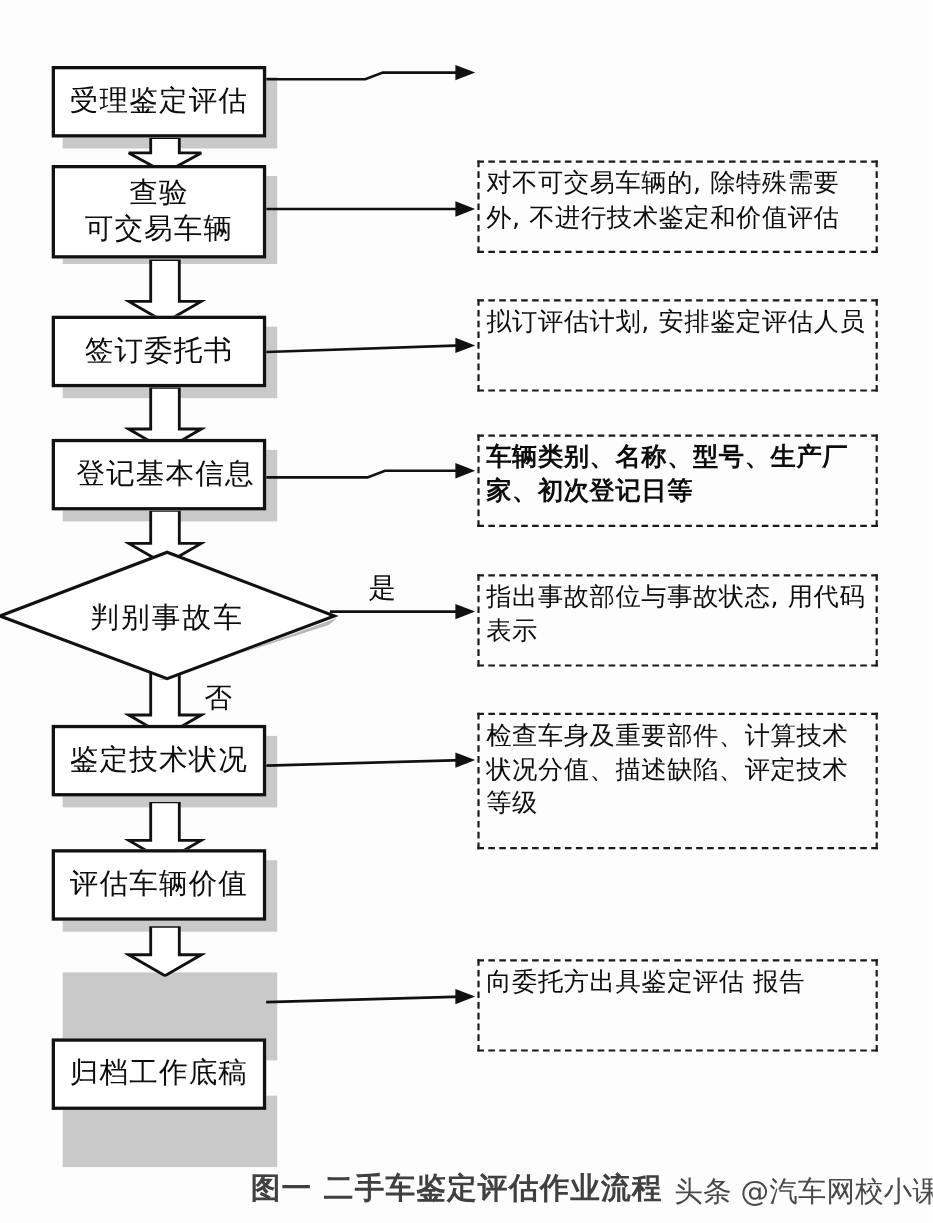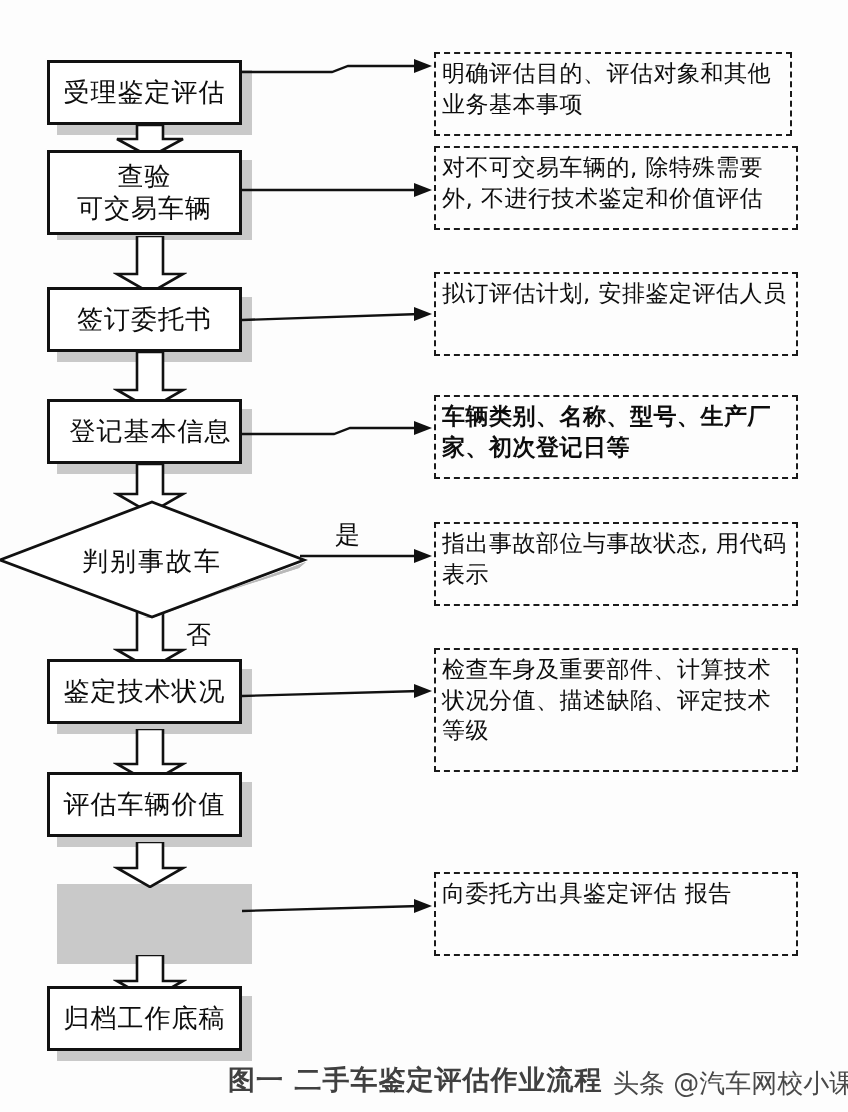--- a/index.html
+++ b/index.html
@@ -211,21 +211,21 @@
 
   <div class="node" style="left:47px; top:772px; width:195px; height:65px;">
     <span class="nodetext">评估车辆价值</span>
   </div>
 
   <div class="node" style="left:47px; top:659px; width:195px; height:65px;">
     <span class="nodetext">鉴定技术状况</span>
   </div>
 
 
-  <div class="node" style="left:47px; top:986px; width:195px; height:65px;">
+  <div class="node" style="left:47px; top:944px; width:195px; height:65px;">
     <span class="nodetext">归档工作底稿</span>
   </div>
 
   <div class="branch-label" style="left:335px; top:518px;">是</div>
   <div class="branch-label" style="left:186px; top:618px;">否</div>
 
   <div class="connector" style="left:242px; top:52px;">
     <svg width="192" height="30" viewBox="0 0 192 30">
       <polyline points="0,20 90,20 106,14 178,14" fill="none" stroke="#111111" stroke-width="2.4"></polyline>
       <polygon points="190,14 172,7 172,21" fill="#111111"></polygon>
@@ -267,23 +267,20 @@
     </svg>
   </div>
 
   <div class="connector" style="left:242px; top:895px;">
     <svg width="192" height="24" viewBox="0 0 192 24">
       <polyline points="0,16 178,11" fill="none" stroke="#111111" stroke-width="2.4"></polyline>
       <polygon points="190,11 172,4 172,18" fill="#111111"></polygon>
     </svg>
   </div>
 
-  <div class="note" style="left:434px; top:52px; width:358px; height:84px;">
-    <span class="notetext">明确评估目的、评估对象和其他业务基本事项</span>
-  </div>
 
   <div class="note" style="left:434px; top:146px; width:364px; height:84px;">
     <span class="notetext">对不可交易车辆的, 除特殊需要外, 不进行技术鉴定和价值评估</span>
   </div>
 
   <div class="note" style="left:434px; top:272px; width:364px; height:84px;">
     <span class="notetext">拟订评估计划, 安排鉴定评估人员</span>
   </div>
 
   <div class="note" style="left:434px; top:395px; width:364px; height:84px;font-weight:bold;">

